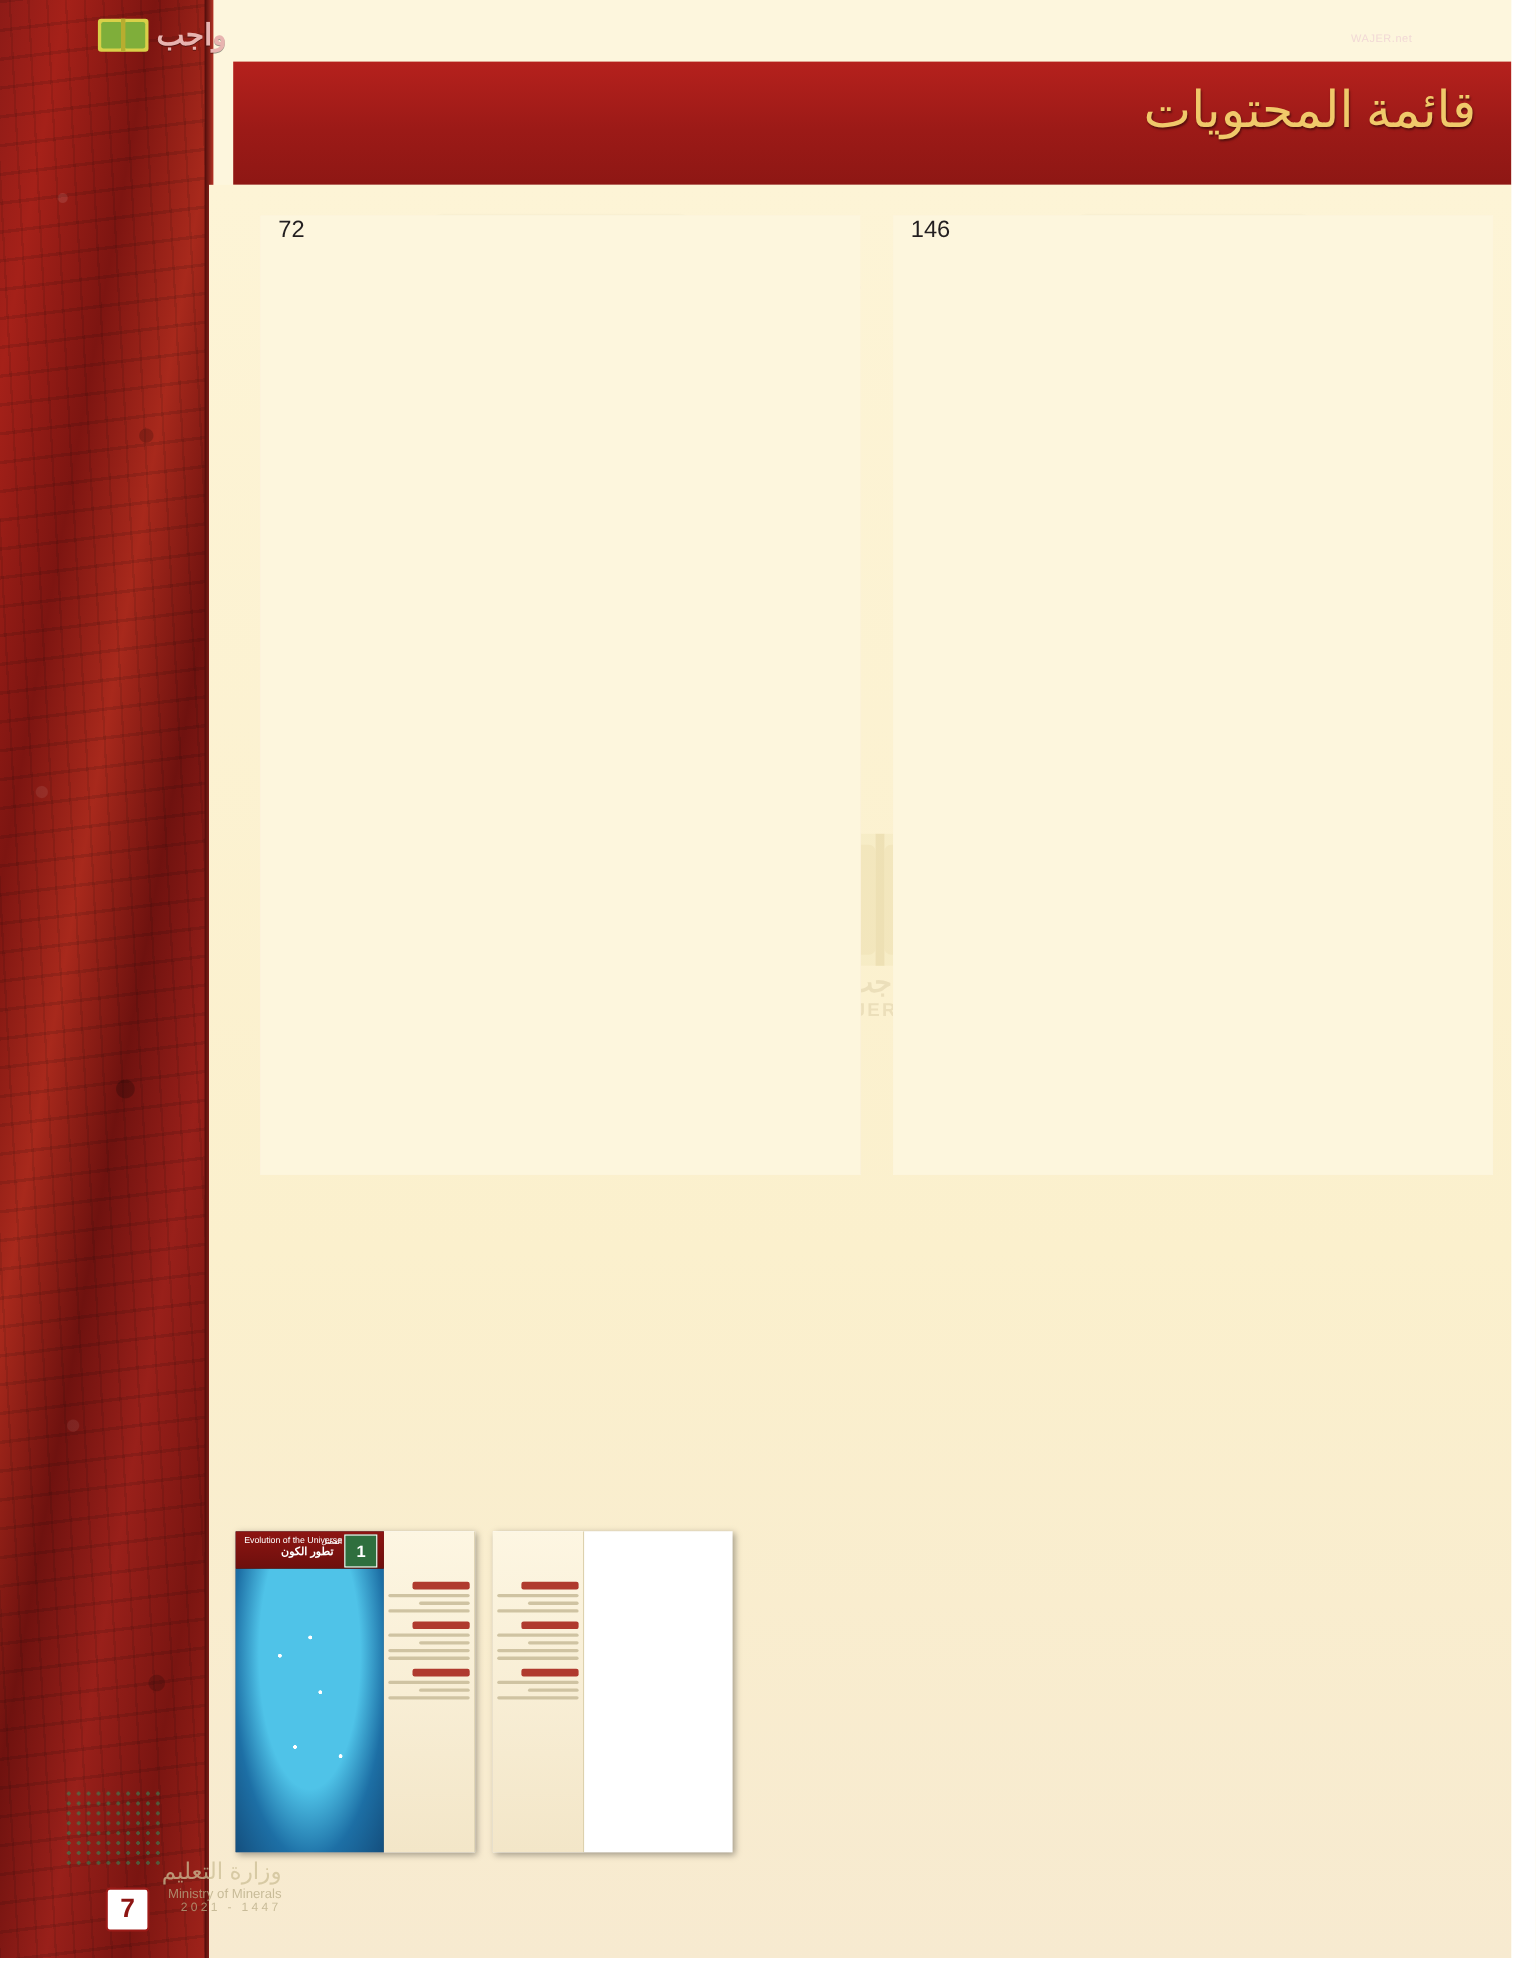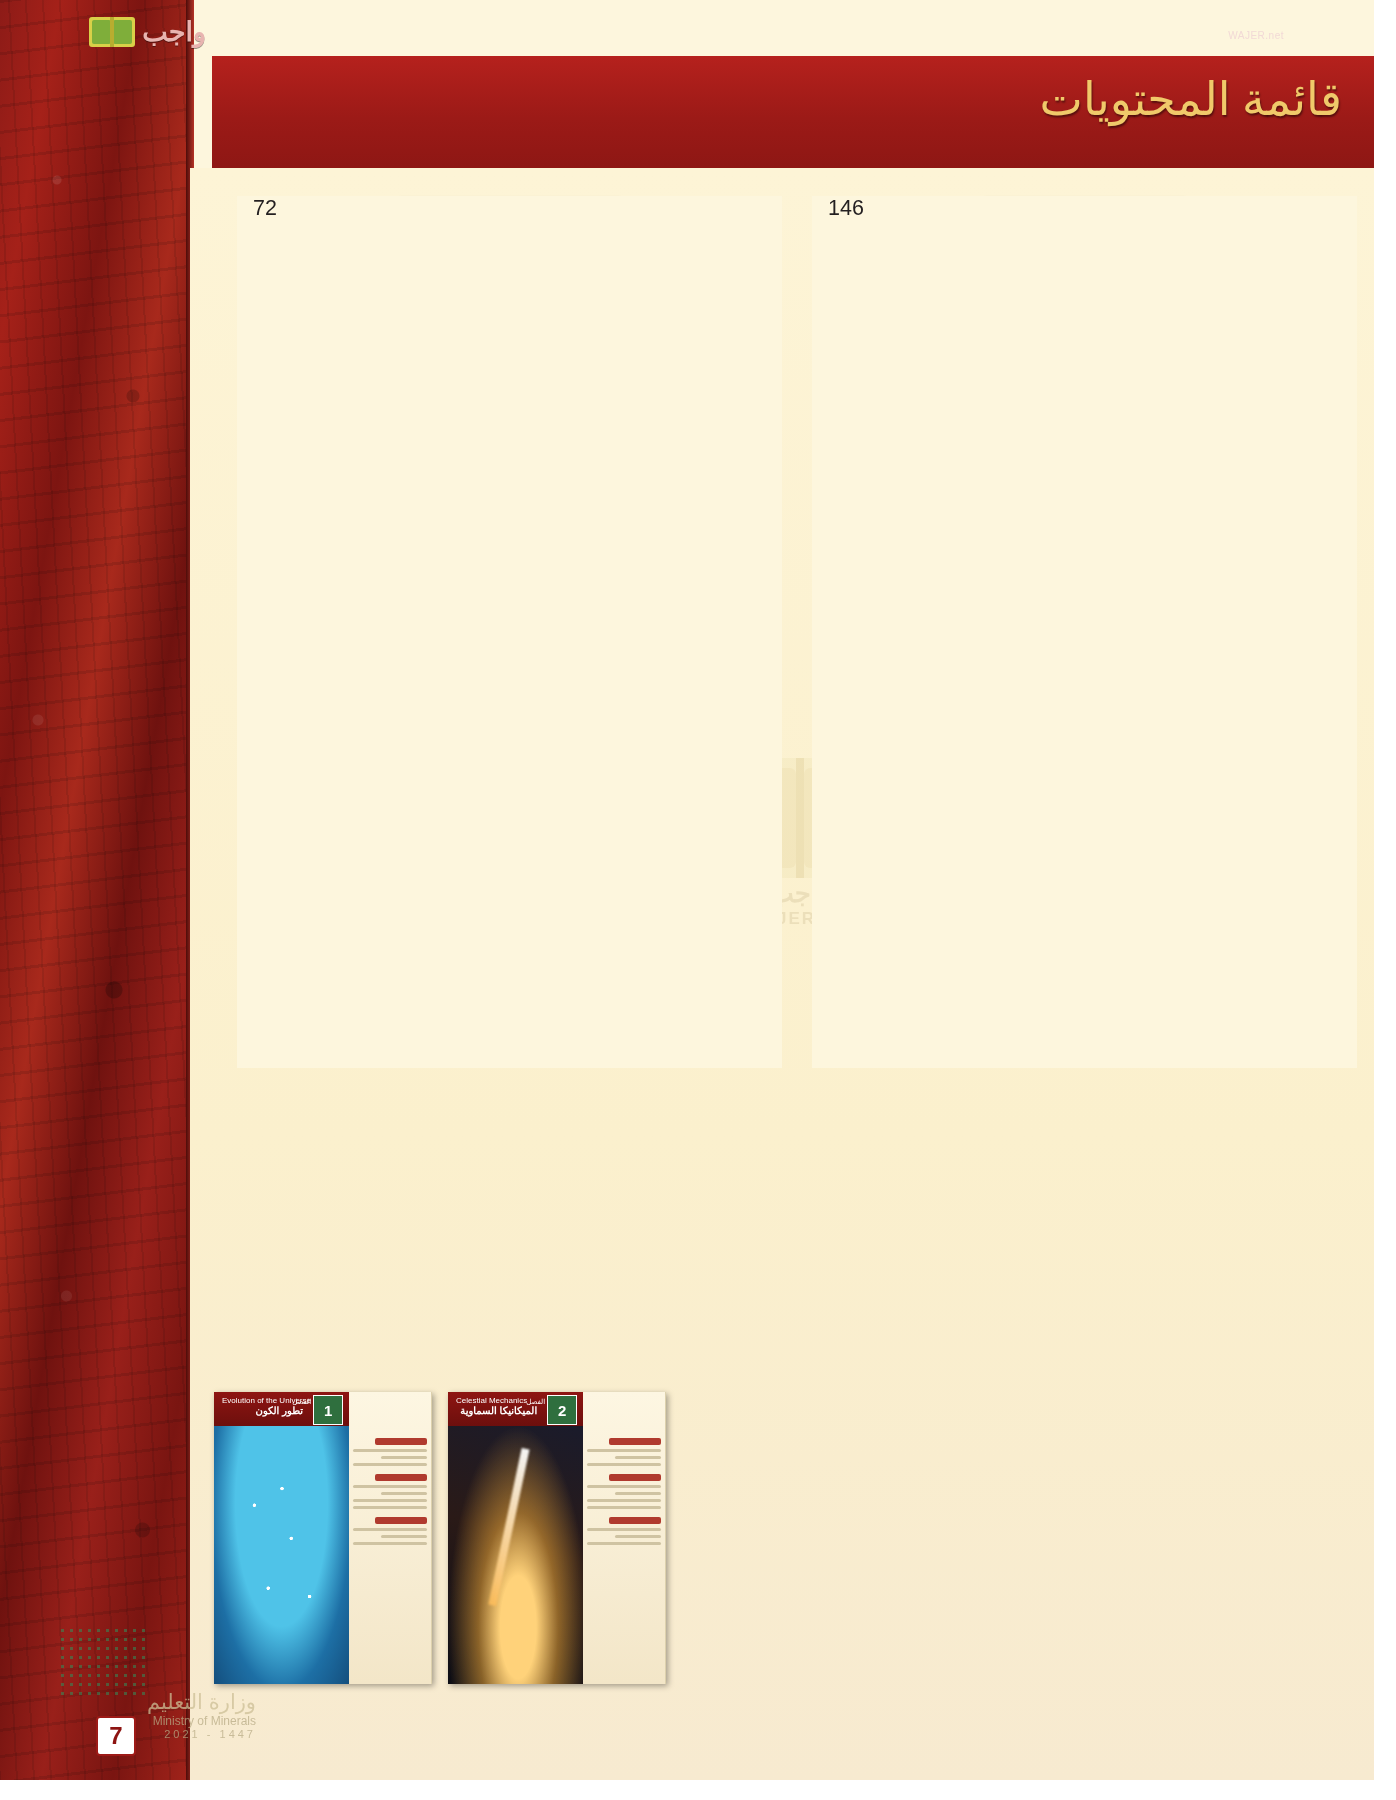--- a/index.html
+++ b/index.html
@@ -533,29 +533,20 @@
               <i></i>
               <b class="hd"></b>
               <i></i>
               <i class="short"></i>
               <i></i>
           </div>
         </div>
       </div>
 
       <div class="cover">
-        <div class="left-page">
-          <div class="band">
-            <span class="en">Celestial Mechanics</span>
-            <span class="ar">الميكانيكا السماوية</span>
-          </div>
-          <div class="num-box">2</div>
-          <div class="num-label">الفصل</div>
-          <div class="photo ph-space"></div>
-        </div>
         <div class="right-page">
           <div class="txt-lines">
             <b class="hd"></b>
               <i></i>
               <i class="short"></i>
               <i></i>
               <b class="hd"></b>
               <i></i>
               <i class="short"></i>
               <i></i>

